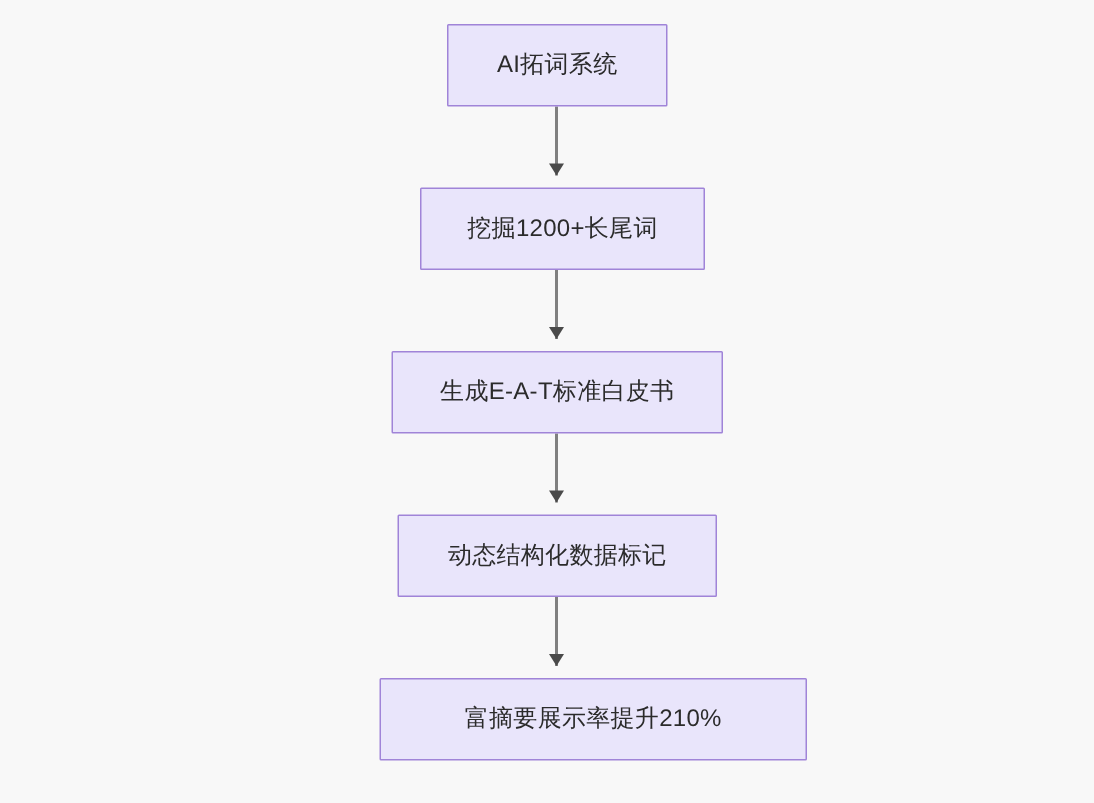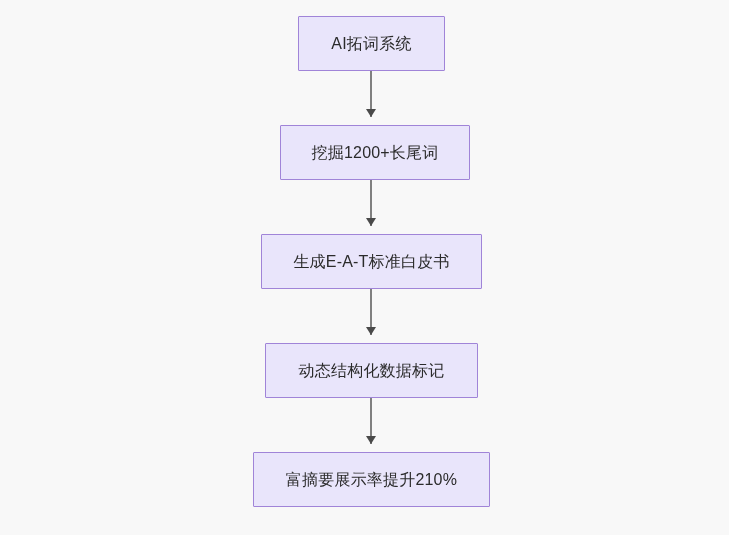--- a/index.html
+++ b/index.html
@@ -90,17 +90,17 @@
   </div>
 
   <div class="node" style="left: 265px; top: 343px; width: 213px; height: 55px; background: rgb(233, 229, 251); border-color: rgb(160, 132, 216); color: rgb(43, 43, 43);">
     <span class="node-label">动态结构化数据标记</span>
   </div>
 
   <div class="node" style="left: 261px; top: 234px; width: 221px; height: 55px; background: rgb(233, 229, 251); border-color: rgb(160, 132, 216); color: rgb(43, 43, 43);">
     <span class="node-label">生成E-A-T标准白皮书</span>
   </div>
 
-  <div class="node" style="left: 253px; top: 452px; width: 237px; height: 55px; background: rgb(233, 229, 251); border-color: rgb(160, 132, 216); color: rgb(43, 43, 43);">
+  <div class="node" style="left: 253px; top: 452px; width: 285px; height: 55px; background: rgb(233, 229, 251); border-color: rgb(160, 132, 216); color: rgb(43, 43, 43);">
     <span class="node-label">富摘要展示率提升210%</span>
   </div>
 
 </div>
 
 </body></html>

